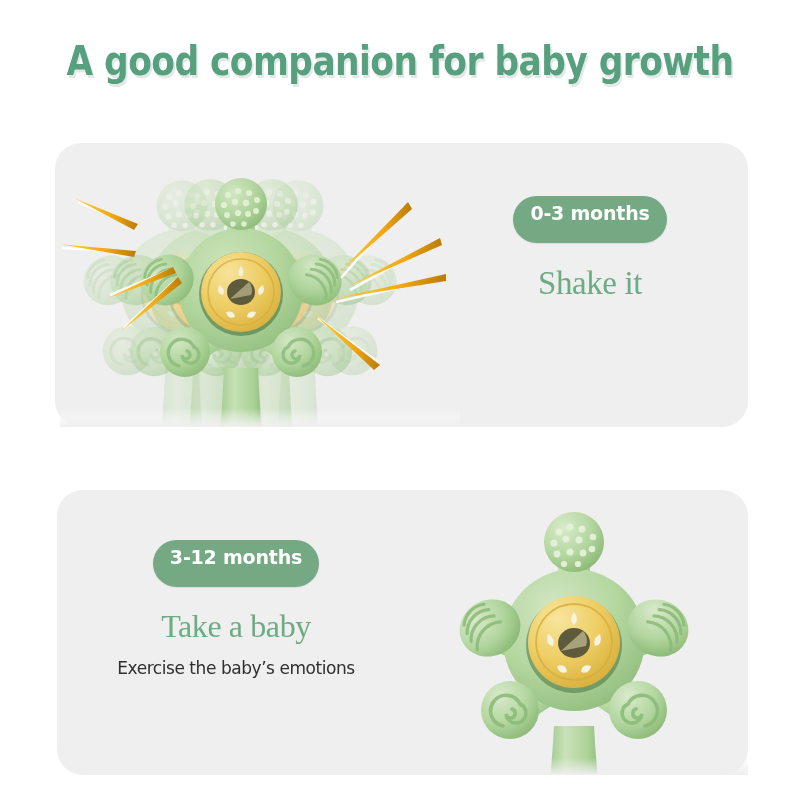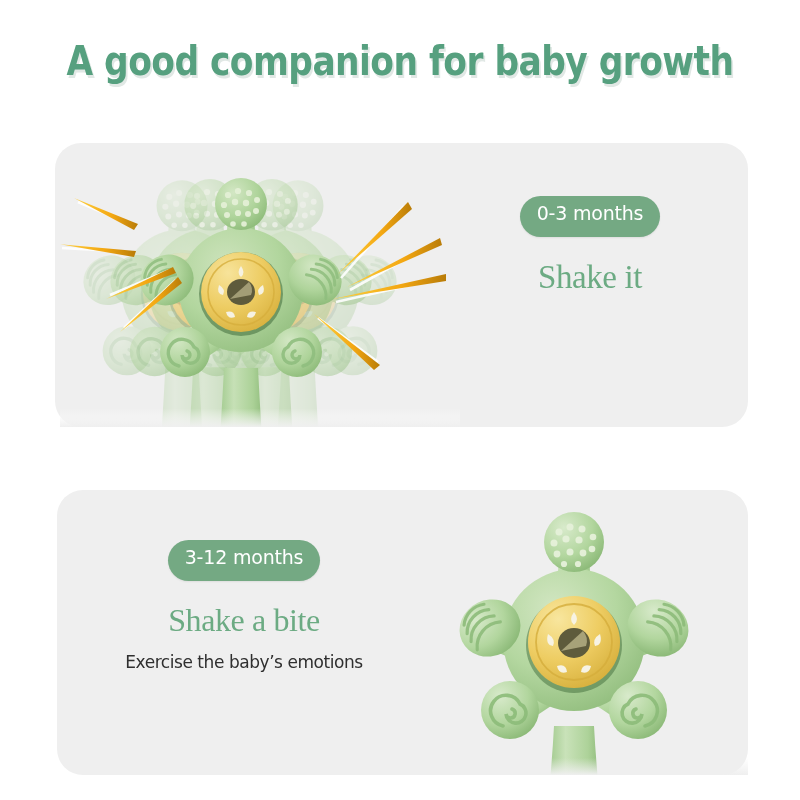--- a/index.html
+++ b/index.html
@@ -40,31 +40,31 @@
     background: #efefef;
     border-radius: 26px;
     overflow: hidden;
   }
   #card-shake { left: 55px; top: 143px; width: 693px; height: 284px; }
   #card-bite  { left: 57px; top: 490px; width: 691px; height: 285px; }
 
   
   .text-block { position: absolute; }
   #text-shake { left: 430px; top: 196px; width: 320px; text-align: center; }
-  #text-bite  { left: 84px;  top: 540px; width: 320px; text-align: center; }
+  #text-bite  { left: 76px;  top: 540px; width: 320px; text-align: center; }
 
   .badge {
     display: inline-block;
     background: #74a983;
     color: #ffffff;
     font-family: "DejaVu Sans", sans-serif;
-    font-weight: 400;
+    font-weight: 700;
     font-size: 19px;
     line-height: 1;
-    padding: 8px 17px 14px 17px;
+    padding: 8px 17px 20px 17px;
     border-radius: 999px;
     letter-spacing: -0.2px;
     box-shadow: 0 1px 2px rgba(0,0,0,0.07);
   }
   .headline {
     margin-top: 22px;
     font-family: Liberation Serif, serif;
     font-weight: 400;
     font-size: 33px;
     color: #6cab83;
@@ -363,15 +363,15 @@
         <path d="M 17 26 q -9 -3 -10 6 q 8 3 10 -6"></path>
       </g>
     </g>
 
     <rect x="0" y="222" width="348" height="61" fill="url(#handleFade2)"></rect>
   </svg>
 </div>
 
 <div class="text-block" id="text-bite">
   <div class="badge">3-12 months</div>
-  <div class="headline">Shake a bite</div>
+  <div class="headline">Take a baby</div>
   <div class="subline">Exercise the baby’s emotions</div>
 </div>
 
 </body></html>

